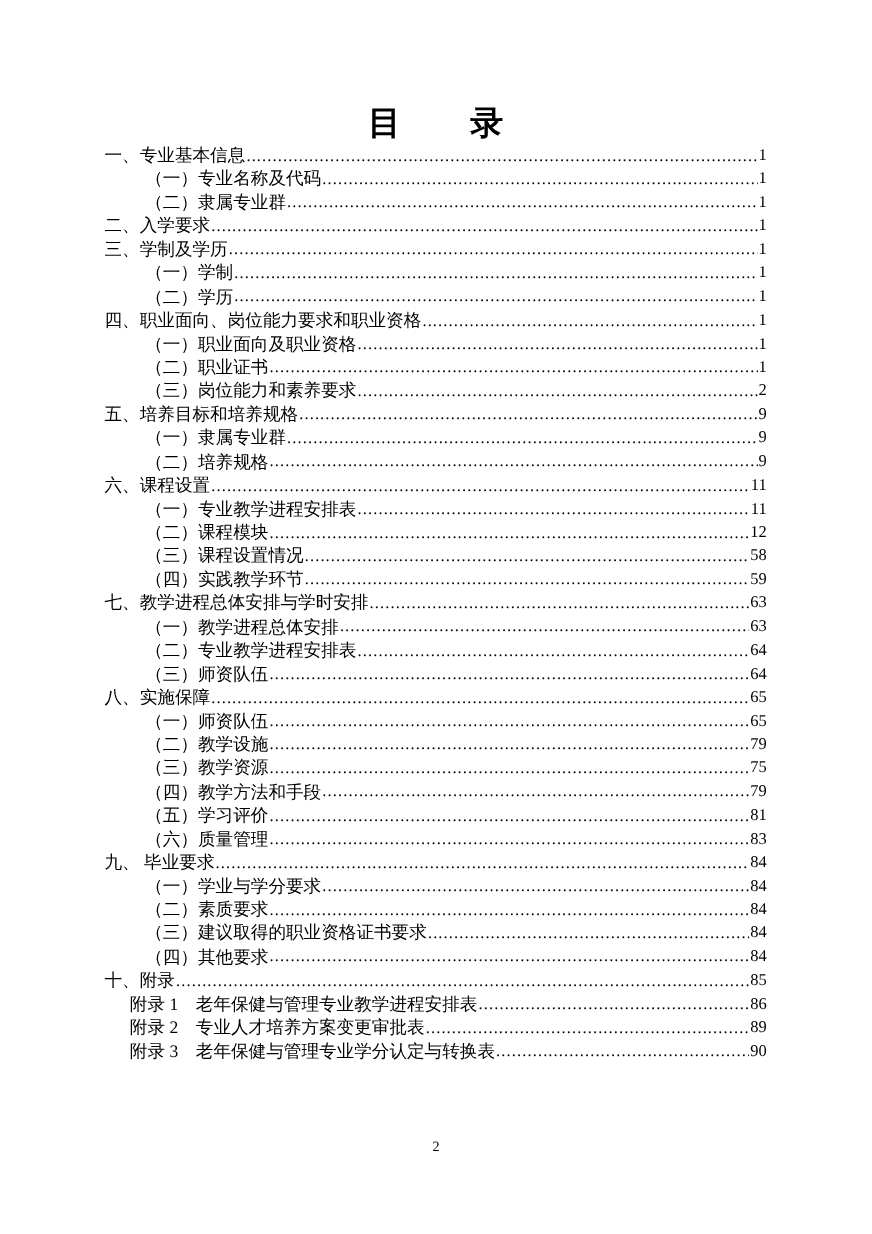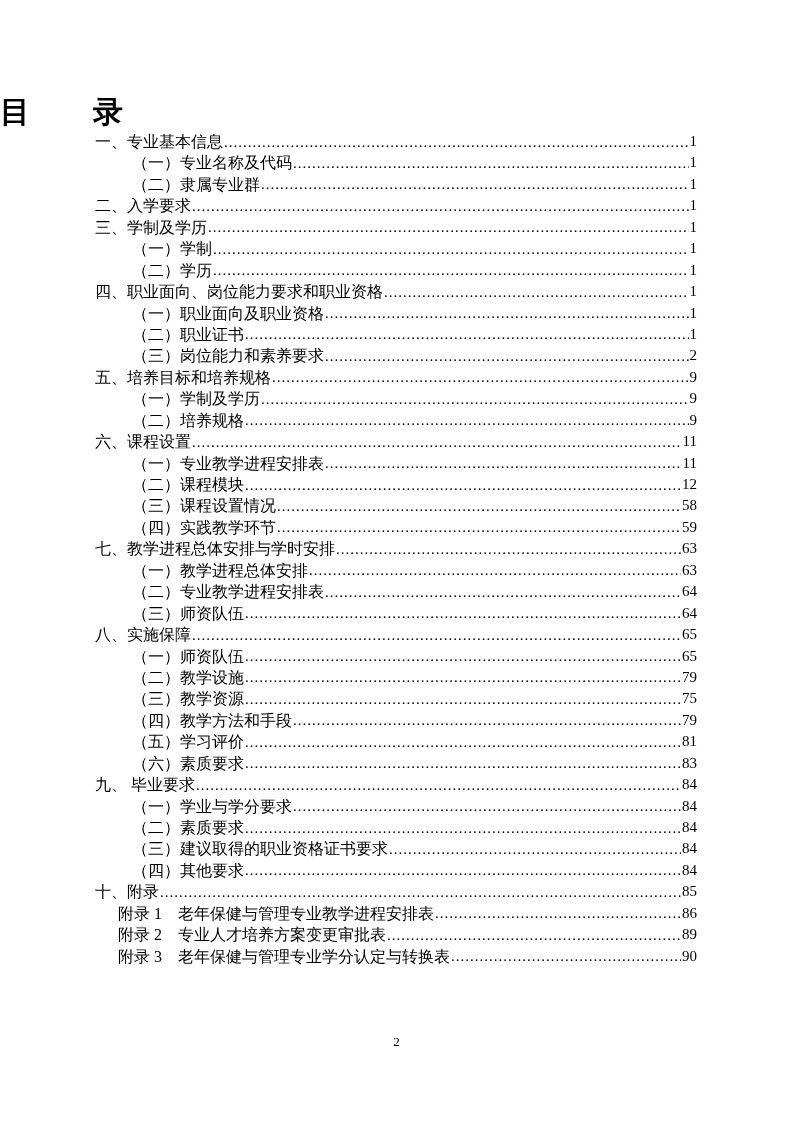--- a/index.html
+++ b/index.html
@@ -15,20 +15,21 @@
     color: #000000;
     font-family: "Liberation Serif", "DejaVu Serif", serif;
     overflow: hidden;
   }
   .toc-title {
     position: absolute;
     top: 92px;
     left: 0;
     width: 100%;
     margin: 0;
+    text-align: center;
     font-size: 30px;
     font-weight: bold;
     letter-spacing: 1px;
     white-space: pre;
   }
   .toc {
     position: absolute;
     top: 131px;
     left: 95px;
     width: 602px;
@@ -148,21 +149,21 @@
   </div>
 
 
   <div class="toc-row lvl1">
     <span class="toc-label">五、培养目标和培养规格</span>
     <span class="toc-leader"></span>
     <span class="toc-page">9</span>
   </div>
 
   <div class="toc-row lvl2">
-    <span class="toc-label">（一）学制及学历</span>
+    <span class="toc-label">（一）隶属专业群</span>
     <span class="toc-leader"></span>
     <span class="toc-page">9</span>
   </div>
 
   <div class="toc-row lvl2">
     <span class="toc-label">（二）培养规格</span>
     <span class="toc-leader"></span>
     <span class="toc-page">9</span>
   </div>
 
@@ -250,21 +251,21 @@
     <span class="toc-page">79</span>
   </div>
 
   <div class="toc-row lvl2">
     <span class="toc-label">（五）学习评价</span>
     <span class="toc-leader"></span>
     <span class="toc-page">81</span>
   </div>
 
   <div class="toc-row lvl2">
-    <span class="toc-label">（六）素质要求</span>
+    <span class="toc-label">（六）质量管理</span>
     <span class="toc-leader"></span>
     <span class="toc-page">83</span>
   </div>
 
   <div class="toc-row lvl1">
     <span class="toc-label">九、 毕业要求</span>
     <span class="toc-leader"></span>
     <span class="toc-page">84</span>
   </div>
 

